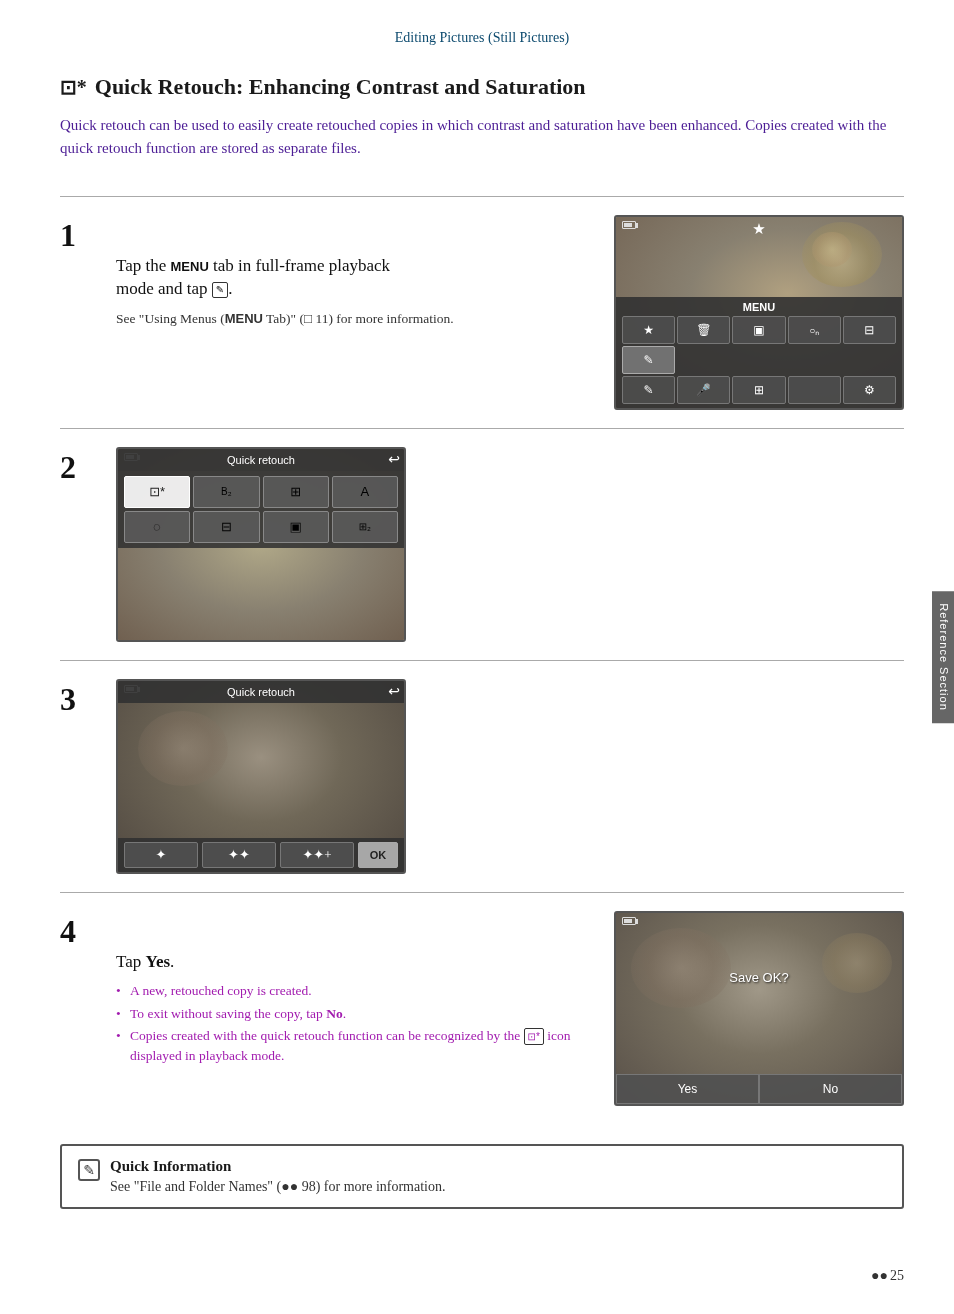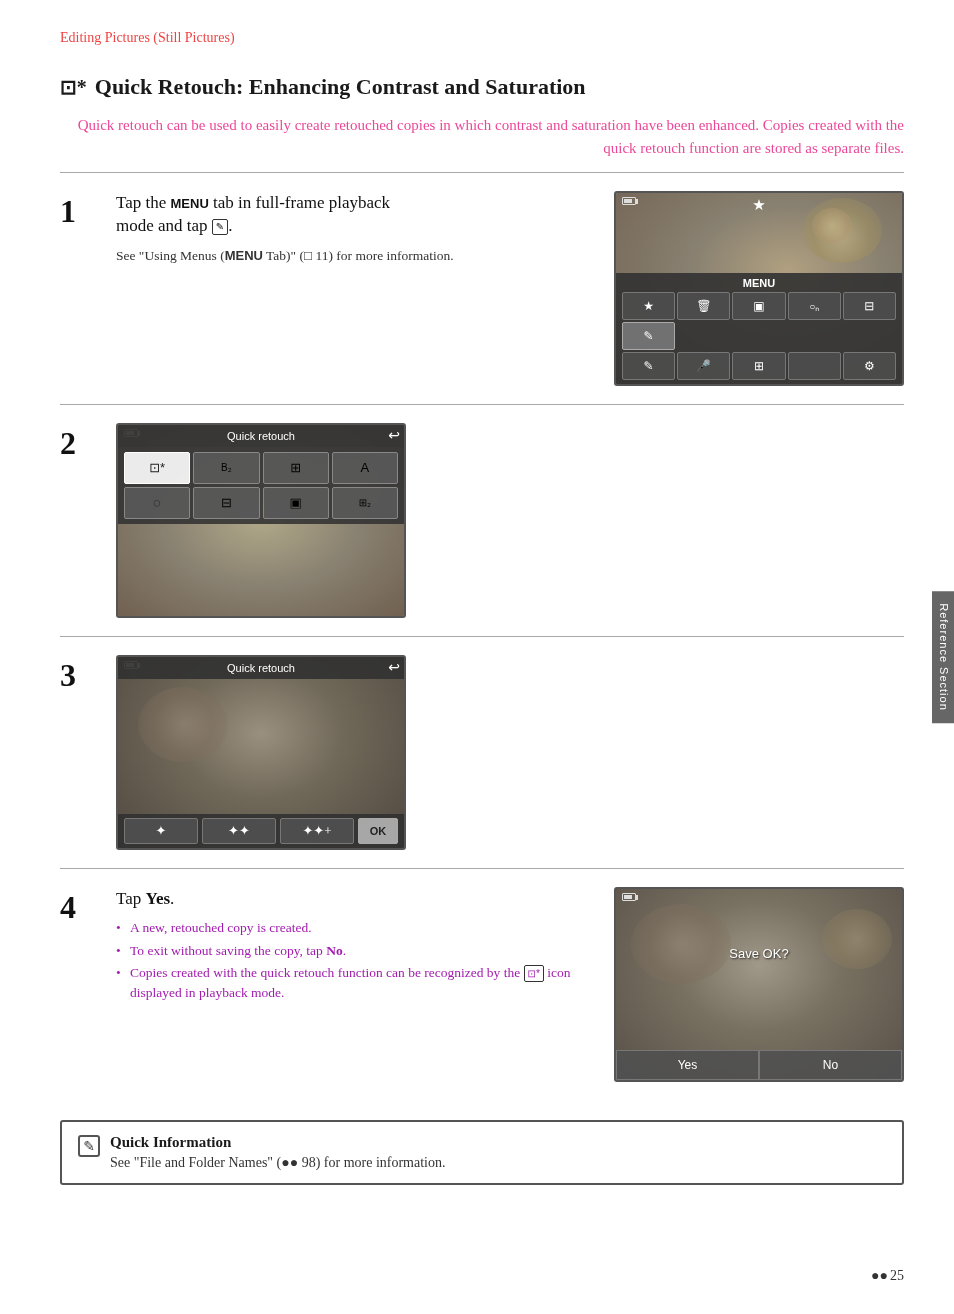--- a/index.html
+++ b/index.html
@@ -15,23 +15,23 @@
 
     .page-container {
       width: 954px;
       min-height: 1314px;
       padding: 30px 50px 40px 60px;
       position: relative;
     }
 
     
     .page-header {
-      text-align: left;
+      text-align: center;
       font-size: 14px;
-      color: #ef4444;
+      color: #0c4a6e;
       margin-bottom: 20px;
       padding-bottom: 8px;
     }
 
     
     .page-title {
       font-size: 22px;
       font-weight: bold;
       margin-bottom: 14px;
       display: flex;
@@ -40,23 +40,22 @@
     }
     .title-icon {
       font-size: 20px;
       display: inline-block;
     }
 
     
     .intro-text {
       font-size: 15px;
       line-height: 1.55;
-      margin-bottom: 11px;
-      color: #ec4899;
-      text-align: right;
+      margin-bottom: 35px;
+      color: #4c1d95;
     }
 
     
     .step-row {
       display: flex;
       align-items: flex-start;
       border-top: 1px solid #aaa;
       padding: 18px 0;
       gap: 20px;
     }
@@ -73,20 +72,21 @@
     .step-content {
       flex: 1;
     }
 
     .step-main-text {
       font-size: 17px;
       font-weight: normal;
       line-height: 1.4;
       margin-bottom: 8px;
       color: #111;
+      margin-top: 39px;
     }
 
     .step-main-text strong {
       font-weight: bold;
     }
 
     .step-sub-text {
       font-size: 13.5px;
       color: #333;
       line-height: 1.5;

